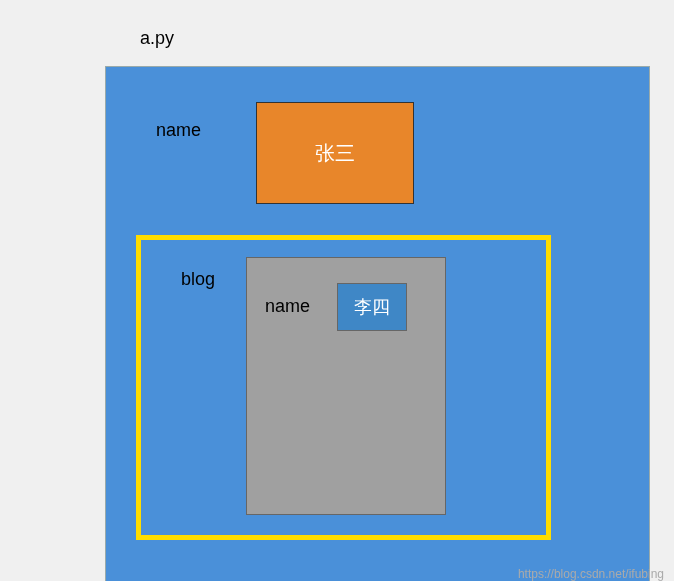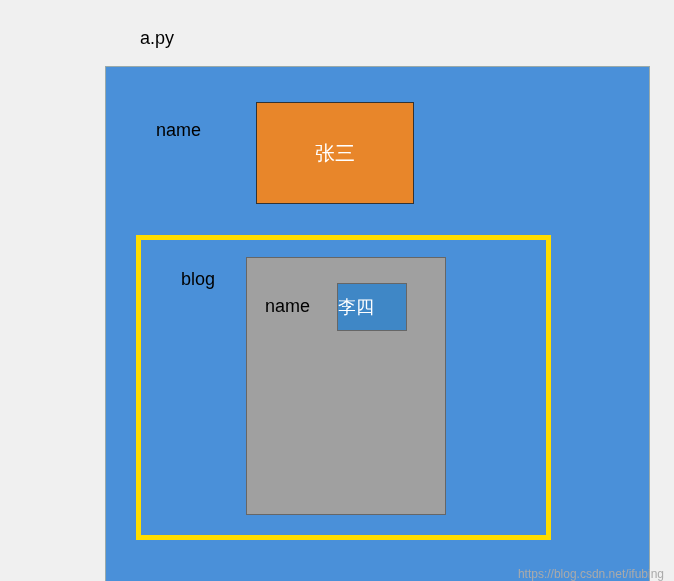--- a/index.html
+++ b/index.html
@@ -83,21 +83,21 @@
     .blue-small-box {
       position: absolute;
       top: 25px;
       left: 90px;
       width: 70px;
       height: 48px;
       background: #3f87c6;
       border: 1px solid #666;
       display: flex;
       align-items: center;
-      justify-content: flex-start;
+      justify-content: center;
       color: #fff;
       font-size: 18px;
     }
     .watermark {
       position: absolute;
       bottom: 0;
       right: 10px;
       font-size: 12px;
       color: #aaa;
     }

